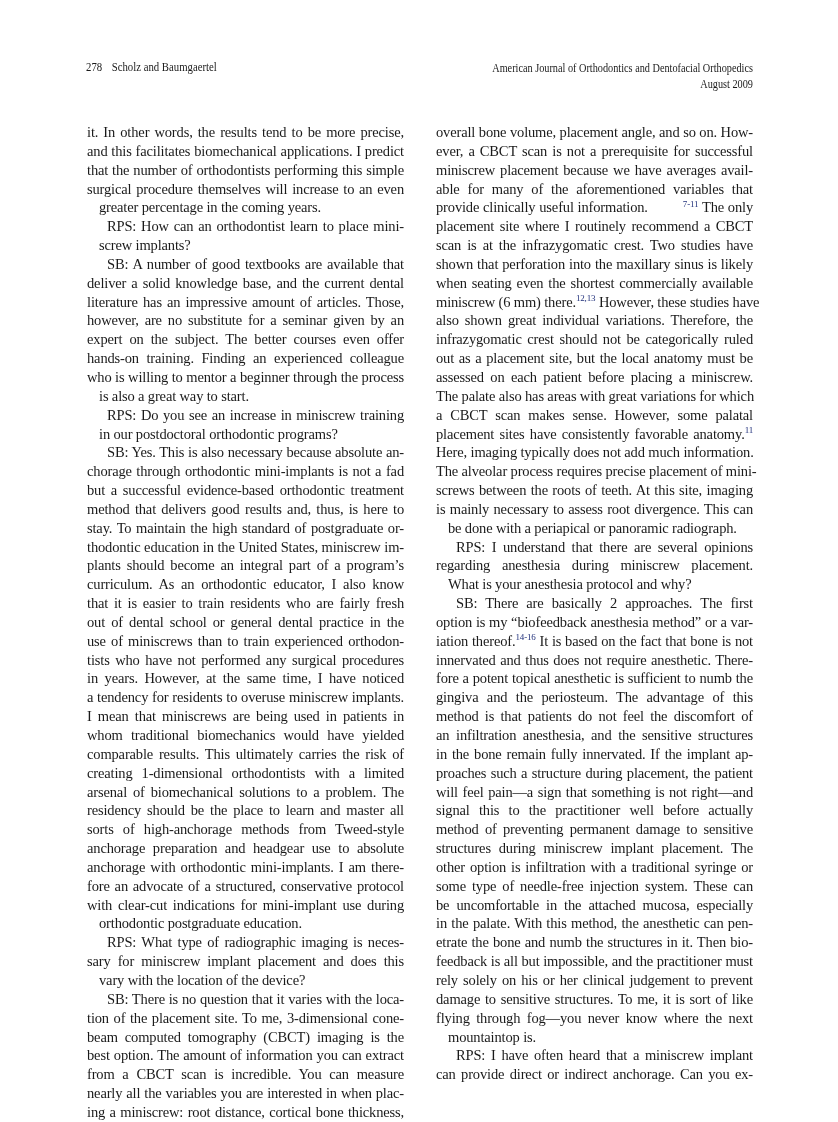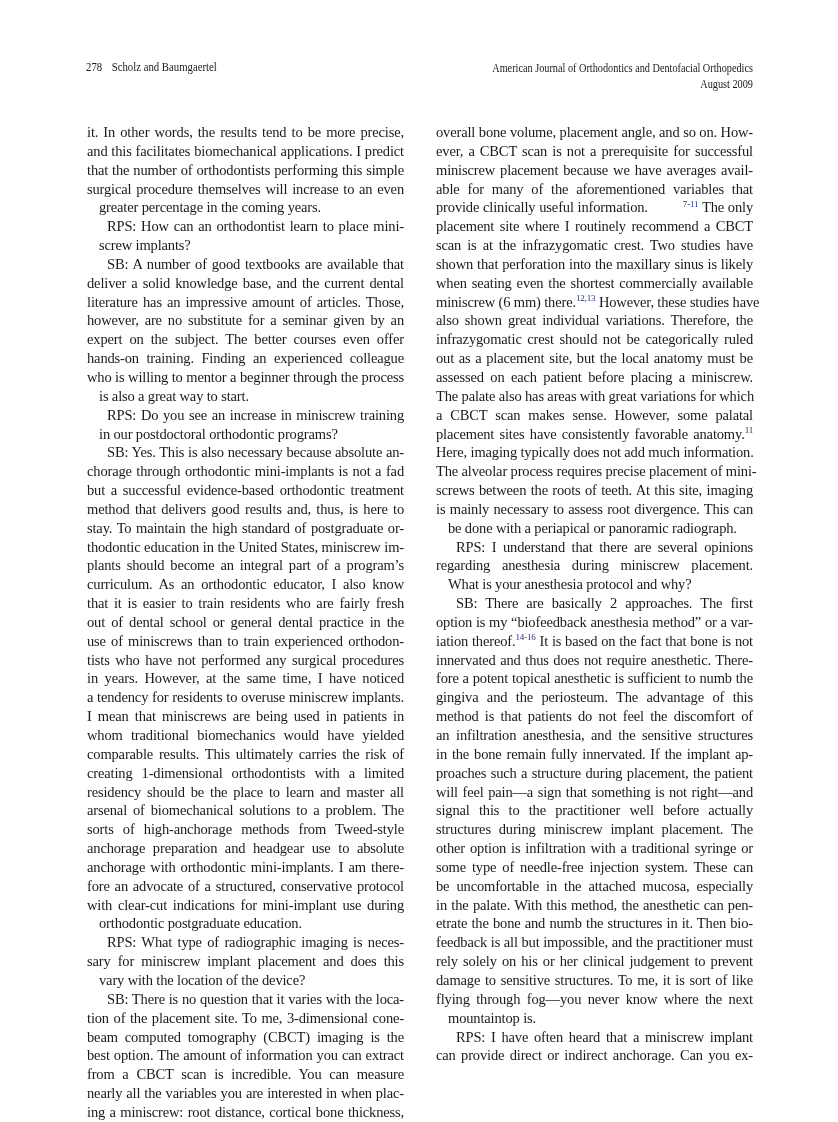--- a/index.html
+++ b/index.html
@@ -60,22 +60,22 @@
     <span class="line"><span>that it is easier to train residents who are fairly fresh</span></span>
     <span class="line"><span>out of dental school or general dental practice in the</span></span>
     <span class="line"><span>use of miniscrews than to train experienced orthodon-</span></span>
     <span class="line"><span>tists who have not performed any surgical procedures</span></span>
     <span class="line"><span>in years. However, at the same time, I have noticed</span></span>
     <span class="line"><span>a tendency for residents to overuse miniscrew implants.</span></span>
     <span class="line"><span>I mean that miniscrews are being used in patients in</span></span>
     <span class="line"><span>whom traditional biomechanics would have yielded</span></span>
     <span class="line"><span>comparable results. This ultimately carries the risk of</span></span>
     <span class="line"><span>creating 1-dimensional orthodontists with a limited</span></span>
+    <span class="line"><span>arsenal of biomechanical solutions to a problem. The</span></span>
     <span class="line"><span>residency should be the place to learn and master all</span></span>
-    <span class="line"><span>arsenal of biomechanical solutions to a problem. The</span></span>
     <span class="line"><span>sorts of high-anchorage methods from Tweed-style</span></span>
     <span class="line"><span>anchorage preparation and headgear use to absolute</span></span>
     <span class="line"><span>anchorage with orthodontic mini-implants. I am there-</span></span>
     <span class="line"><span>fore an advocate of a structured, conservative protocol</span></span>
     <span class="line"><span>with clear-cut indications for mini-implant use during</span></span>
     <span class="line last"><span>orthodontic postgraduate education.</span></span>
     <span class="line indent"><span>RPS: What type of radiographic imaging is neces-</span></span>
     <span class="line"><span>sary for miniscrew implant placement and does this</span></span>
     <span class="line last"><span>vary with the location of the device?</span></span>
     <span class="line indent"><span>SB: There is no question that it varies with the loca-</span></span>
@@ -117,20 +117,21 @@
     <span class="line"><span>iation thereof.</span><sup style="color: rgb(31, 47, 122);">14-16</sup><span> It is based on the fact that bone is not</span></span>
     <span class="line"><span>innervated and thus does not require anesthetic. There-</span></span>
     <span class="line"><span>fore a potent topical anesthetic is sufficient to numb the</span></span>
     <span class="line"><span>gingiva and the periosteum. The advantage of this</span></span>
     <span class="line"><span>method is that patients do not feel the discomfort of</span></span>
     <span class="line"><span>an infiltration anesthesia, and the sensitive structures</span></span>
     <span class="line"><span>in the bone remain fully innervated. If the implant ap-</span></span>
     <span class="line"><span>proaches such a structure during placement, the patient</span></span>
     <span class="line"><span>will feel pain—a sign that something is not right—and</span></span>
     <span class="line"><span>signal this to the practitioner well before actually</span></span>
+    <span class="line"><span>method of preventing permanent damage to sensitive</span></span>
     <span class="line"><span>structures during miniscrew implant placement. The</span></span>
     <span class="line"><span>other option is infiltration with a traditional syringe or</span></span>
     <span class="line"><span>some type of needle-free injection system. These can</span></span>
     <span class="line"><span>be uncomfortable in the attached mucosa, especially</span></span>
     <span class="line"><span>in the palate. With this method, the anesthetic can pen-</span></span>
     <span class="line"><span>etrate the bone and numb the structures in it. Then bio-</span></span>
     <span class="line"><span>feedback is all but impossible, and the practitioner must</span></span>
     <span class="line"><span>rely solely on his or her clinical judgement to prevent</span></span>
     <span class="line"><span>damage to sensitive structures. To me, it is sort of like</span></span>
     <span class="line"><span>flying through fog—you never know where the next</span></span>

